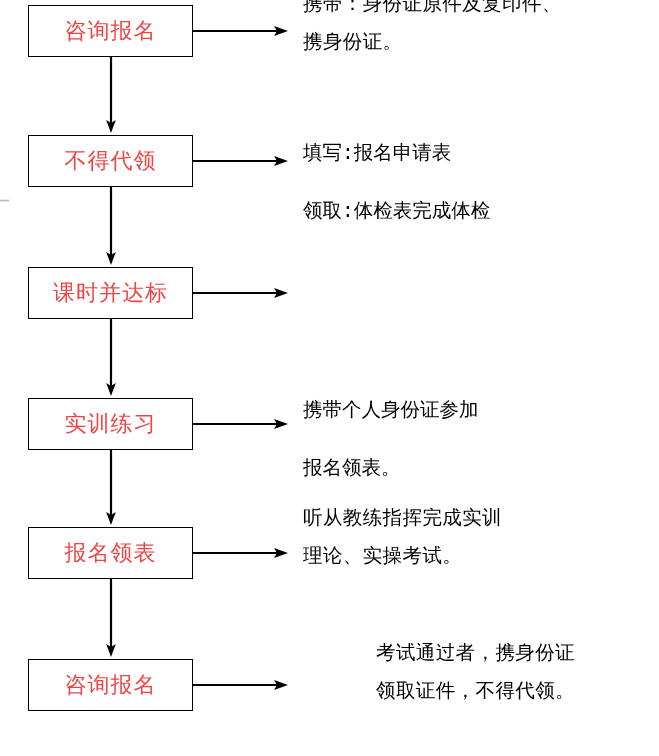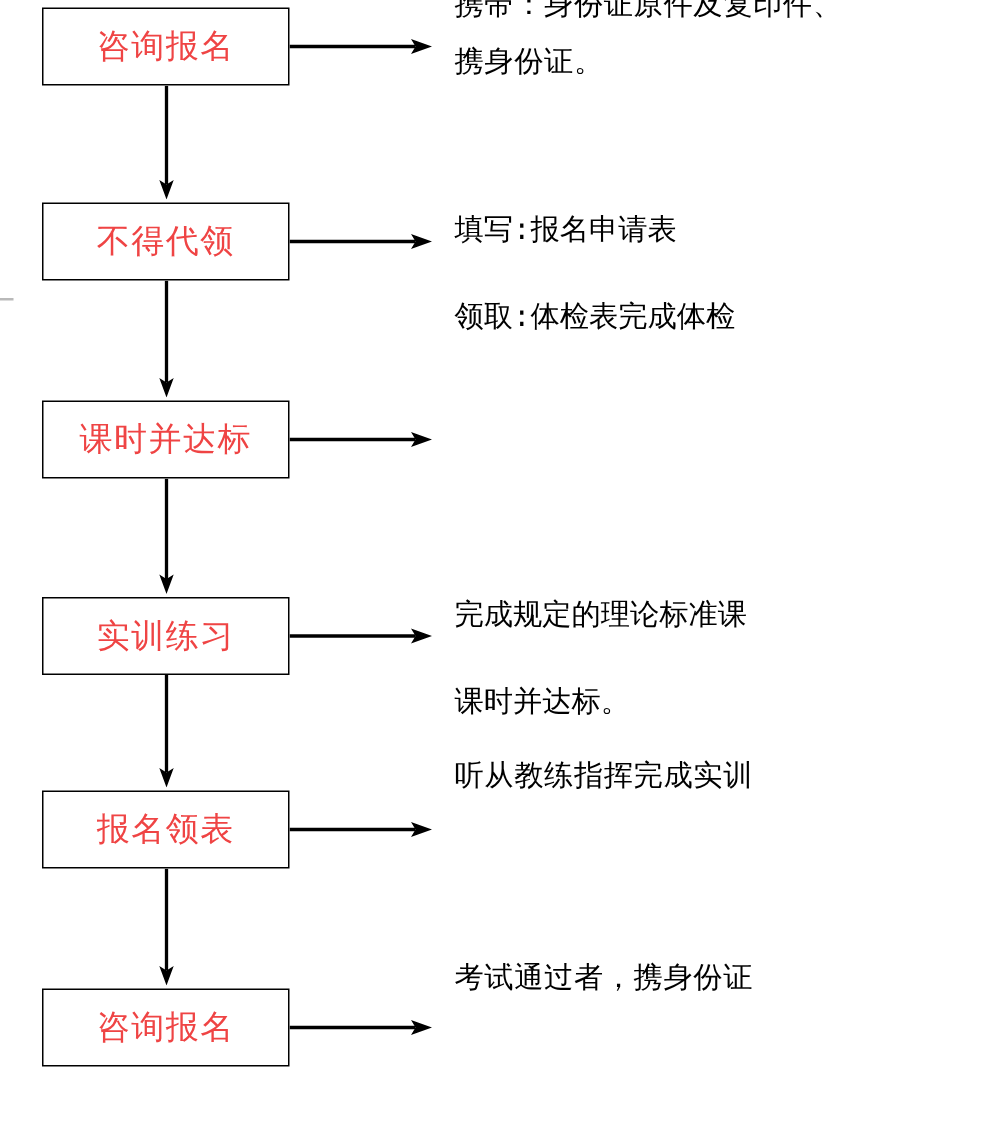--- a/index.html
+++ b/index.html
@@ -195,48 +195,50 @@
     <div class="node-box">
       <span class="node-label">实训练习</span>
     </div>
     <div class="side-arrow">
       <svg width="95" height="14" viewBox="0 0 95 14" style="display:block;margin-top:-6px;">
         <line x1="0" y1="7" x2="84" y2="7" stroke="#000" stroke-width="2.2"></line>
         <polygon points="95,7 81,2 84,7 81,12" fill="#000"></polygon>
       </svg>
     </div>
     <div class="note-block note-sans" style="top:-26px;">
-      <div class="note-line">完成规定的理论标准课</div>
-      <div class="note-line">课时并达标。</div>
+      <div class="note-line">携带个人身份证参加</div>
+      <div class="note-line">报名领表。</div>
     </div>
   </div>
 
   <div class="flow-row" style="top:527px;">
     <div class="node-box">
       <span class="node-label">报名领表</span>
     </div>
     <div class="side-arrow">
       <svg width="95" height="14" viewBox="0 0 95 14" style="display:block;margin-top:-6px;">
         <line x1="0" y1="7" x2="84" y2="7" stroke="#000" stroke-width="2.2"></line>
         <polygon points="95,7 81,2 84,7 81,12" fill="#000"></polygon>
       </svg>
     </div>
     <div class="note-block note-serif" style="top:-28px;">
       <div class="note-line">听从教练指挥完成实训</div>
+      <div class="note-line">理论、实操考试。</div>
     </div>
   </div>
 
   <div class="flow-row" style="top:659px;">
     <div class="node-box">
       <span class="node-label">咨询报名</span>
     </div>
     <div class="side-arrow">
       <svg width="95" height="14" viewBox="0 0 95 14" style="display:block;margin-top:-6px;">
         <line x1="0" y1="7" x2="84" y2="7" stroke="#000" stroke-width="2.2"></line>
         <polygon points="95,7 81,2 84,7 81,12" fill="#000"></polygon>
       </svg>
     </div>
-    <div class="note-block note-serif" style="top:-25px;">
+    <div class="note-block note-serif" style="top:-25px;text-align:center;">
       <div class="note-line">考试通过者，携身份证</div>
+      <div class="note-line">领取证件，不得代领。</div>
     </div>
   </div>
 
 </div>
 
 </body></html>

